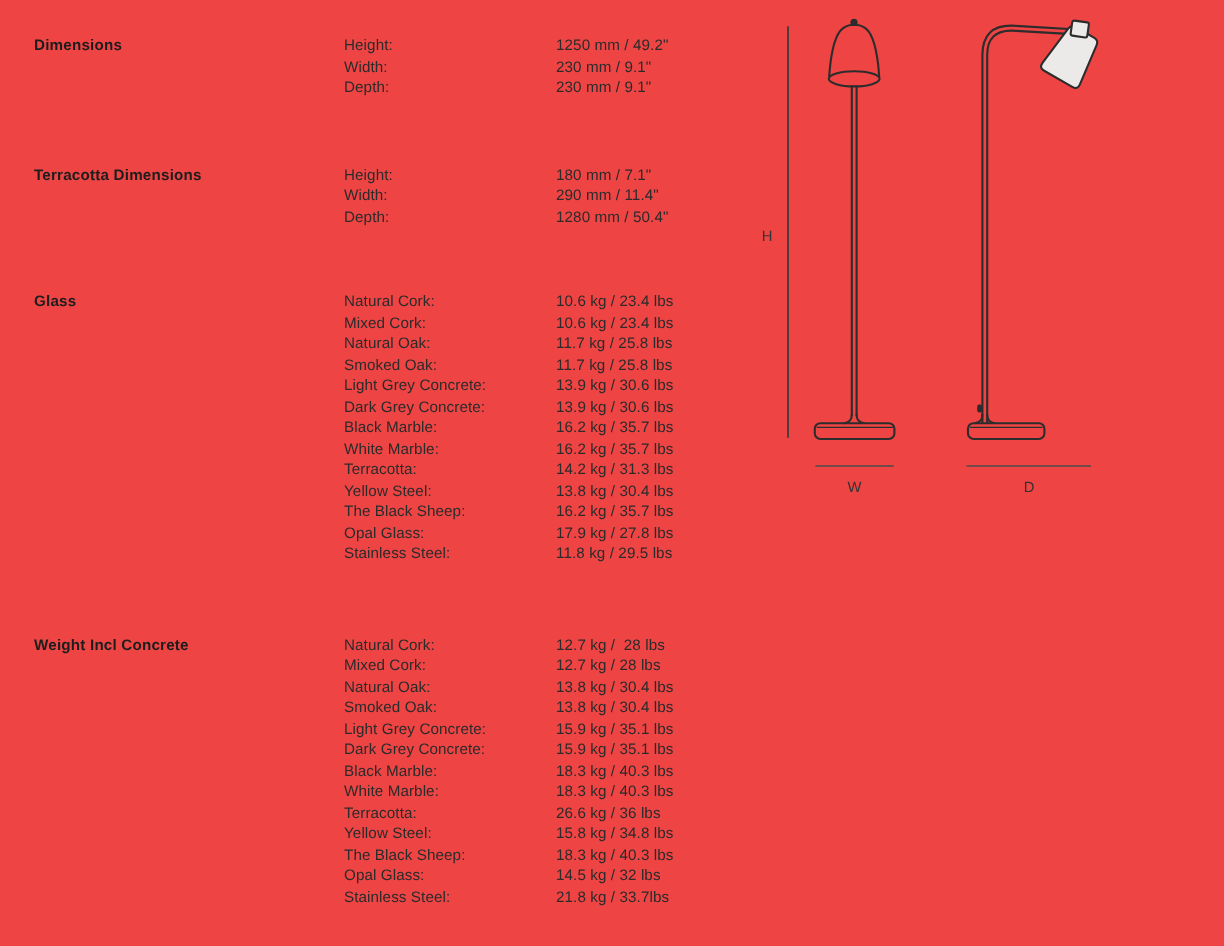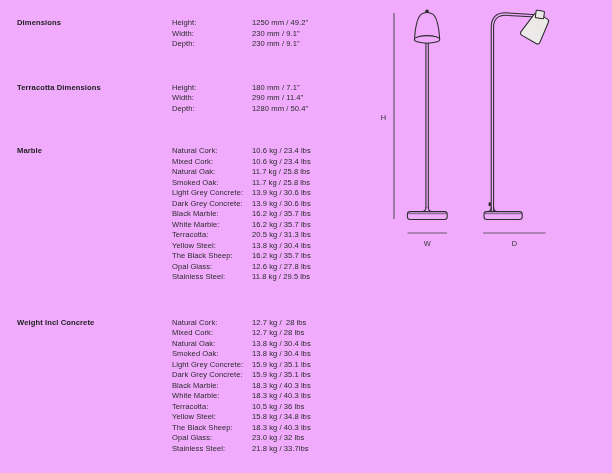--- a/index.html
+++ b/index.html
@@ -1,31 +1,31 @@
 <!DOCTYPE html>
 <html><head>
 <meta charset="utf-8">
 <style>
   html,body{margin:0;padding:0;background:#ebeae8;}
   .sheet{
-    position:relative;width:612px;height:473px;background:#f0abfc;
+    position:relative;width:612px;height:473px;background:#ef4444;
     font-family:"Liberation Sans",sans-serif;color:#232323;overflow:hidden;
   }
   .section{position:absolute;left:0;width:372px;}
   .section:nth-of-type(1){top:18px;}
   .section:nth-of-type(2){top:82.5px;}
   .section:nth-of-type(3){top:146px;}
   .section:nth-of-type(4){top:317.5px;}
   .section-title{
     position:absolute;left:17px;top:0;margin:0;
     font-size:7.6px;font-weight:bold;line-height:10.53px;letter-spacing:.1px;color:#1d1d1d;
   }
   .rows{position:absolute;left:172px;top:0;}
   .row{display:flex;font-size:7.6px;line-height:10.53px;color:#2b2b2b;}
-  .row-label{width:80px;letter-spacing:.05px;}
+  .row-label{width:106px;letter-spacing:.05px;}
   .row-value{white-space:pre;letter-spacing:.05px;}
   .diagram{position:absolute;left:370px;top:0;}
   .dim-label{font-family:"Liberation Sans",sans-serif;font-size:7.4px;fill:#333;}
 </style>
 </head>
 <body>
 
 <div class="sheet">
 
   <div>
@@ -57,21 +57,21 @@
             <span class="row-label">Width:</span>
             <span class="row-value">290 mm / 11.4"</span>
           </div>
           <div class="row">
             <span class="row-label">Depth:</span>
             <span class="row-value">1280 mm / 50.4"</span>
           </div>
         </div>
       </section>
       <section class="section">
-        <h2 class="section-title">Marble</h2>
+        <h2 class="section-title">Glass</h2>
         <div class="rows">
           <div class="row">
             <span class="row-label">Natural Cork:</span>
             <span class="row-value">10.6 kg / 23.4 lbs</span>
           </div>
           <div class="row">
             <span class="row-label">Mixed Cork:</span>
             <span class="row-value">10.6 kg / 23.4 lbs</span>
           </div>
           <div class="row">
@@ -93,33 +93,33 @@
           <div class="row">
             <span class="row-label">Black Marble:</span>
             <span class="row-value">16.2 kg / 35.7 lbs</span>
           </div>
           <div class="row">
             <span class="row-label">White Marble:</span>
             <span class="row-value">16.2 kg / 35.7 lbs</span>
           </div>
           <div class="row">
             <span class="row-label">Terracotta:</span>
-            <span class="row-value">20.5 kg / 31.3 lbs</span>
+            <span class="row-value">14.2 kg / 31.3 lbs</span>
           </div>
           <div class="row">
             <span class="row-label">Yellow Steel:</span>
             <span class="row-value">13.8 kg / 30.4 lbs</span>
           </div>
           <div class="row">
             <span class="row-label">The Black Sheep:</span>
             <span class="row-value">16.2 kg / 35.7 lbs</span>
           </div>
           <div class="row">
             <span class="row-label">Opal Glass:</span>
-            <span class="row-value">12.6 kg / 27.8 lbs</span>
+            <span class="row-value">17.9 kg / 27.8 lbs</span>
           </div>
           <div class="row">
             <span class="row-label">Stainless Steel:</span>
             <span class="row-value">11.8 kg / 29.5 lbs</span>
           </div>
         </div>
       </section>
       <section class="section">
         <h2 class="section-title">Weight Incl Concrete</h2>
         <div class="rows">
@@ -150,33 +150,33 @@
           <div class="row">
             <span class="row-label">Black Marble:</span>
             <span class="row-value">18.3 kg / 40.3 lbs</span>
           </div>
           <div class="row">
             <span class="row-label">White Marble:</span>
             <span class="row-value">18.3 kg / 40.3 lbs</span>
           </div>
           <div class="row">
             <span class="row-label">Terracotta:</span>
-            <span class="row-value">10.5 kg / 36 lbs</span>
+            <span class="row-value">26.6 kg / 36 lbs</span>
           </div>
           <div class="row">
             <span class="row-label">Yellow Steel:</span>
             <span class="row-value">15.8 kg / 34.8 lbs</span>
           </div>
           <div class="row">
             <span class="row-label">The Black Sheep:</span>
             <span class="row-value">18.3 kg / 40.3 lbs</span>
           </div>
           <div class="row">
             <span class="row-label">Opal Glass:</span>
-            <span class="row-value">23.0 kg / 32 lbs</span>
+            <span class="row-value">14.5 kg / 32 lbs</span>
           </div>
           <div class="row">
             <span class="row-label">Stainless Steel:</span>
             <span class="row-value">21.8 kg / 33.7lbs</span>
           </div>
         </div>
       </section>
     </div>
 
   <svg class="diagram" width="242" height="260" viewBox="0 0 242 260" stroke-linecap="round" stroke-linejoin="round">

